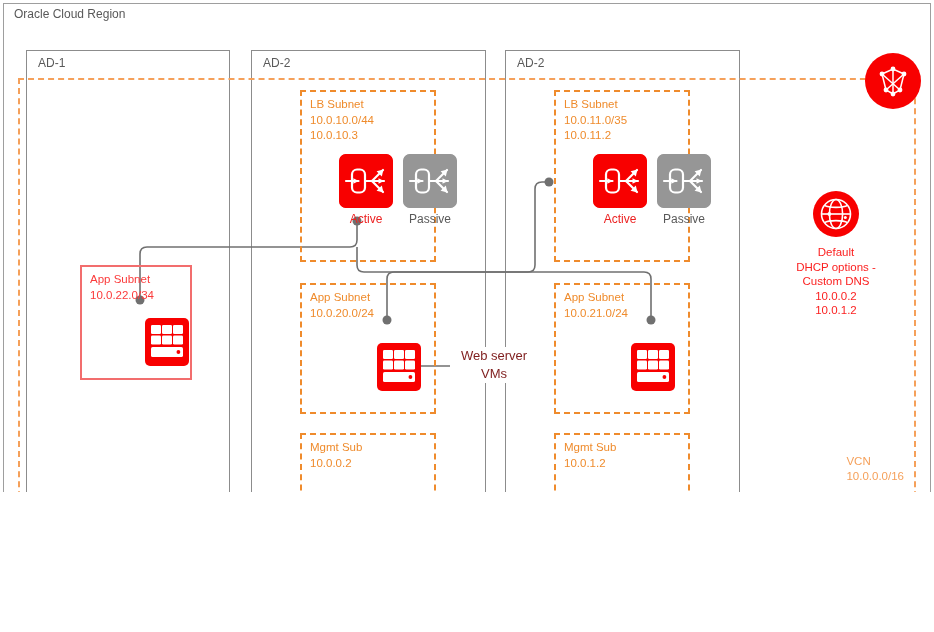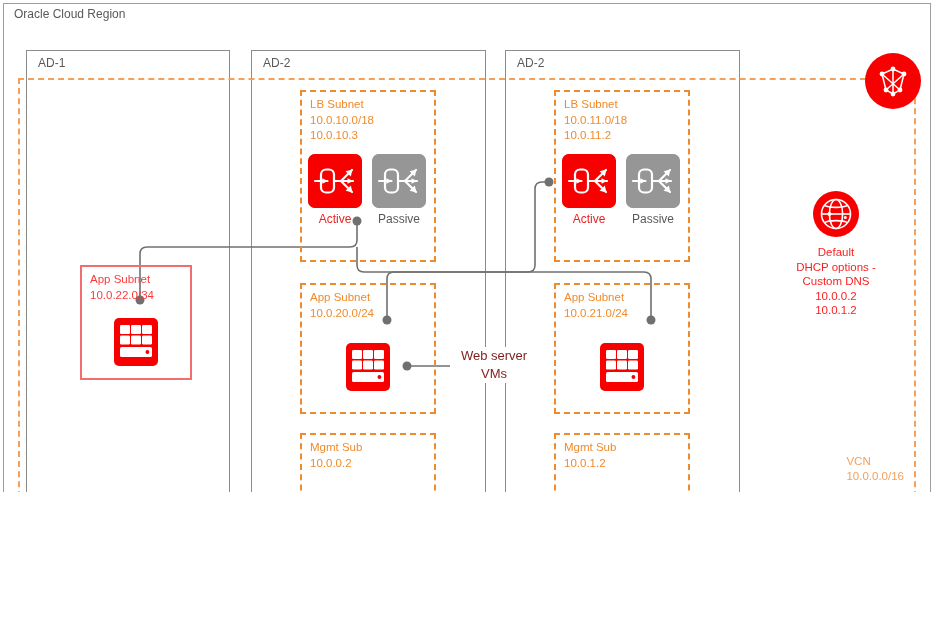--- a/index.html
+++ b/index.html
@@ -41,21 +41,21 @@
   .subnet.dashed{border:2px dashed #ef8b2c;}
   .subnet.solid{border:2px solid #f26d6d;}
   .subnet-label{
     position:absolute;left:8px;top:5px;font-size:11.5px;line-height:15.5px;
     white-space:nowrap;
   }
   .subnet.dashed .subnet-label{color:#ef8b2c;}
   .subnet.solid  .subnet-label{color:#fb3a3a;}
 
   
-  .icon-wrap{position:absolute;}
+  .icon-wrap{position:absolute;margin-left:31px;}
   .lb-icon{width:54px;height:54px;border-radius:7px;display:block;}
   .lb-icon.active{background:#f80000;}
   .lb-icon.passive{background:#969696;}
   .lb-caption{
     position:absolute;width:90px;left:-18px;top:58px;text-align:center;
     font-size:12px;white-space:nowrap;
   }
   .lb-caption.active{color:#ec2222;}
   .lb-caption.passive{color:#595959;}
 
@@ -115,21 +115,21 @@
       <circle cx="357" cy="221" r="4.5"></circle>
       <circle cx="140" cy="300" r="4.5"></circle>
       <circle cx="651" cy="320" r="4.5"></circle>
       <circle cx="549" cy="182" r="4.5"></circle>
       <circle cx="387" cy="320" r="4.5"></circle>
       <circle cx="407" cy="366" r="4.5"></circle>
     </g>
   </svg>
 
   <div class="subnet dashed" style="left:300px;top:90px;width:136px;height:172px;">
-    <div class="subnet-label"><span>LB Subnet</span><br><span>10.0.10.0/18</span><br><span>10.0.10.3</span></div>
+    <div class="subnet-label"><span>LB Subnet</span><br><span>10.0.10.0/44</span><br><span>10.0.10.3</span></div>
   </div>
 
   <div class="icon-wrap" style="left:308px;top:154px;">
     <svg class="lb-icon active" viewBox="0 0 54 54">
       <rect x="0" y="0" width="54" height="54" rx="7" fill="#f80000"></rect>
       <g stroke="#ffffff" stroke-width="2.2" fill="none" stroke-linecap="round">
         <rect x="13" y="15.5" width="13" height="23" rx="5"></rect>
         <line x1="7" y1="27" x2="19.5" y2="27"></line>
         <line x1="26" y1="27" x2="33" y2="27"></line>
         <line x1="33" y1="27" x2="45" y2="27"></line>
@@ -161,21 +161,21 @@
         <polygon points="45,27 39.5,24.2 39.5,29.8"></polygon>
         <polygon points="44.5,15.5 37.6,17.2 42.8,22.4"></polygon>
         <polygon points="44.5,38.5 37.6,36.8 42.8,31.6"></polygon>
         <polygon points="19.8,27 14.3,24.2 14.3,29.8"></polygon>
       </g>
     </svg>
     <div class="lb-caption passive">Passive</div>
   </div>
 
   <div class="subnet dashed" style="left:554px;top:90px;width:136px;height:172px;">
-    <div class="subnet-label"><span>LB Subnet</span><br><span>10.0.11.0/18</span><br><span>10.0.11.2</span></div>
+    <div class="subnet-label"><span>LB Subnet</span><br><span>10.0.11.0/35</span><br><span>10.0.11.2</span></div>
   </div>
 
   <div class="icon-wrap" style="left:562px;top:154px;">
     <svg class="lb-icon active" viewBox="0 0 54 54">
       <rect x="0" y="0" width="54" height="54" rx="7" fill="#f80000"></rect>
       <g stroke="#ffffff" stroke-width="2.2" fill="none" stroke-linecap="round">
         <rect x="13" y="15.5" width="13" height="23" rx="5"></rect>
         <line x1="7" y1="27" x2="19.5" y2="27"></line>
         <line x1="26" y1="27" x2="33" y2="27"></line>
         <line x1="33" y1="27" x2="45" y2="27"></line>

